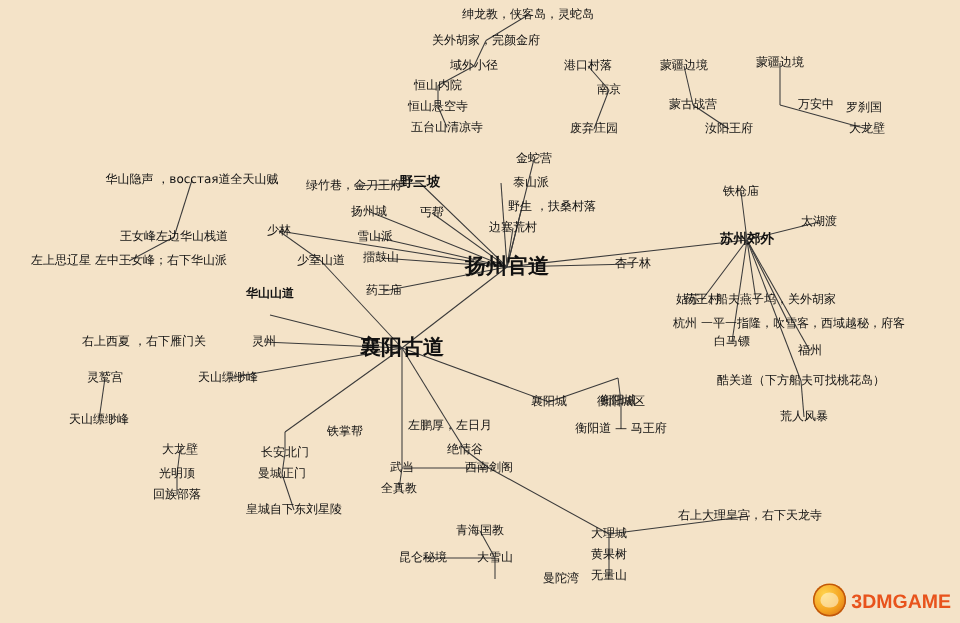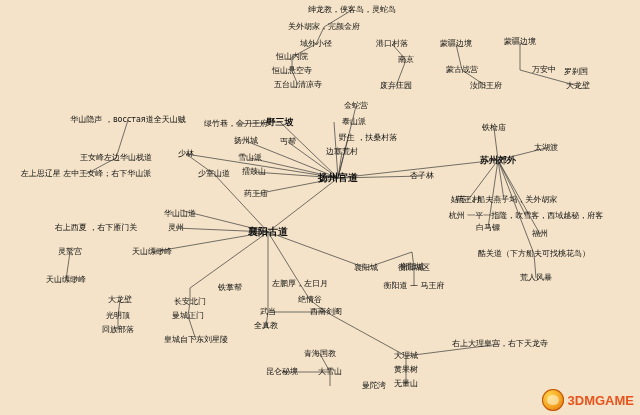--- a/index.html
+++ b/index.html
@@ -15,21 +15,21 @@
   }
   .node{
     position:absolute;
     color:#111;
     font-size:8px;
     line-height:10px;
     white-space:nowrap;
     transform:translate(-50%,-50%);
     text-align:center;
   }
-  .node.big{font-size:10px;font-weight:bold;}
+  .node.big{font-size:14px;font-weight:bold;}
   .node.med{font-size:9px;font-weight:bold;}
   .logo{
     position:absolute;right:6px;bottom:4px;
     display:flex;align-items:center;gap:4px;
   }
   .logo .mark{
     width:22px;height:22px;border-radius:50%;
     background:radial-gradient(circle at 35% 32%, #ffd34d 0%, #f4a220 55%, #d2600f 100%);
     position:relative;
     box-shadow:0 0 0 1px #c0560c inset;
@@ -150,21 +150,21 @@
     <div class="node" style="left: 250px; top: 158px;">雪山派</div>
     <div class="node" style="left: 342px; top: 152px;">边塞荒村</div>
     <div class="node" style="left: 86px; top: 174px;">左上思辽星   左中王女峰；右下华山派</div>
     <div class="node" style="left: 214px; top: 174px;">少室山道</div>
     <div class="node" style="left: 254px; top: 172px;">擂鼓山</div>
     <div class="node big" style="left: 338px; top: 178px;">扬州官道</div>
     <div class="node" style="left: 422px; top: 176px;">杏子林</div>
     <div class="node" style="left: 504px; top: 200px;">姑苏 ，船夫燕子坞，关外胡家</div>
     <div class="node" style="left: 256px; top: 194px;">药王庙</div>
     <div class="node" style="left: 468px; top: 200px;">药王村</div>
-    <div class="node" style="left: 180px; top: 214px;">华山山道</div>
+    <div class="node" style="left: 180px; top: 196px; font-weight: bold;">华山山道</div>
     <div class="node" style="left: 526px; top: 216px;">杭州  一平一指隆，吹雪客，西域越秘，府客</div>
     <div class="node" style="left: 96px; top: 228px;">右上西夏 ，右下雁门关</div>
     <div class="node" style="left: 176px; top: 228px;">灵州</div>
     <div class="node" style="left: 488px; top: 228px;">白马镖</div>
     <div class="node" style="left: 540px; top: 234px;">福州</div>
     <div class="node big" style="left: 268px; top: 232px;">襄阳古道</div>
     <div class="node" style="left: 70px; top: 252px;">灵鹫宫</div>
     <div class="node" style="left: 152px; top: 252px;">天山缥缈峰</div>
     <div class="node" style="left: 412px; top: 267px; text-align: right;">衡阳城</div>
     <div class="node" style="left: 534px; top: 254px;">酷关道（下方船夫可找桃花岛）</div>

